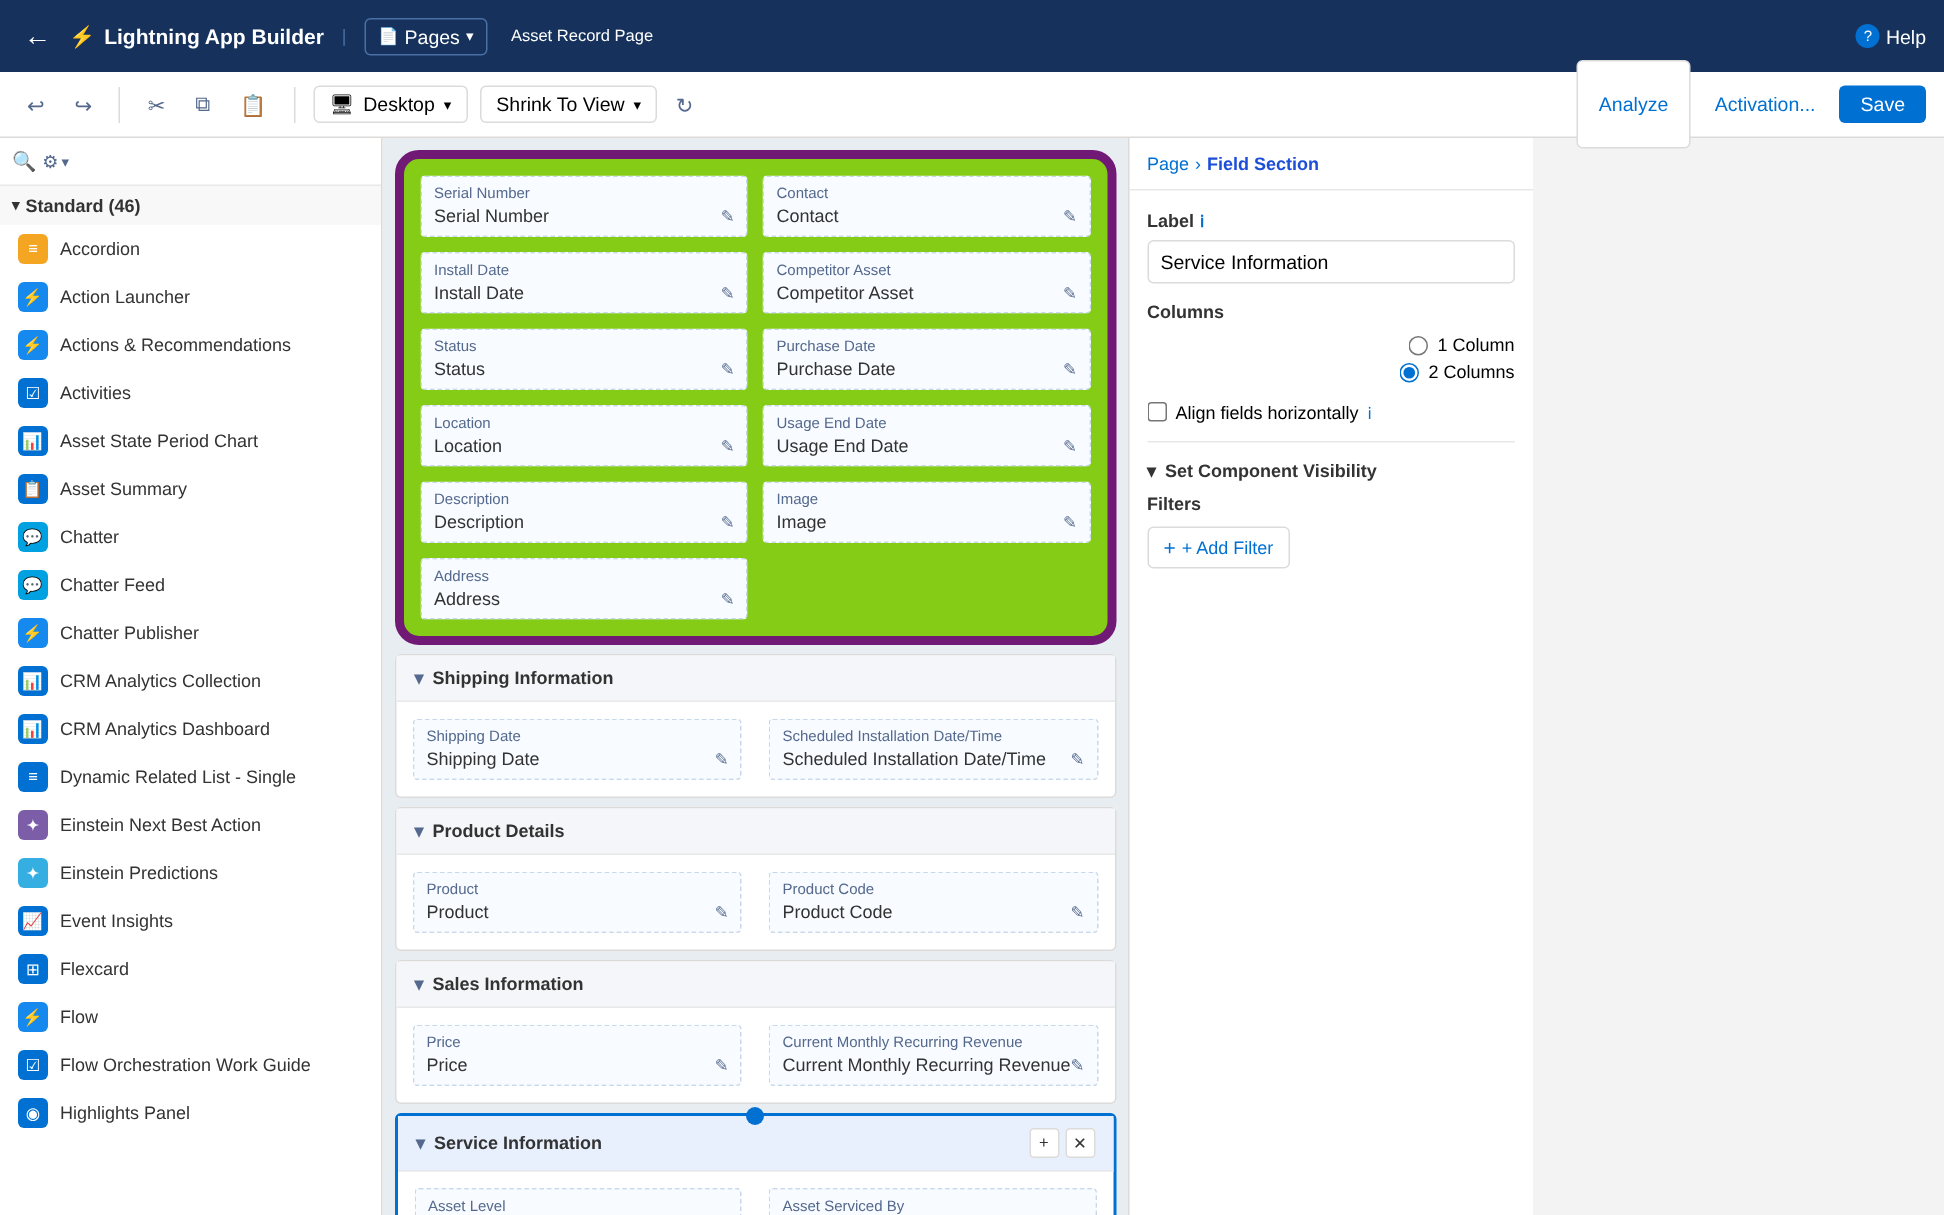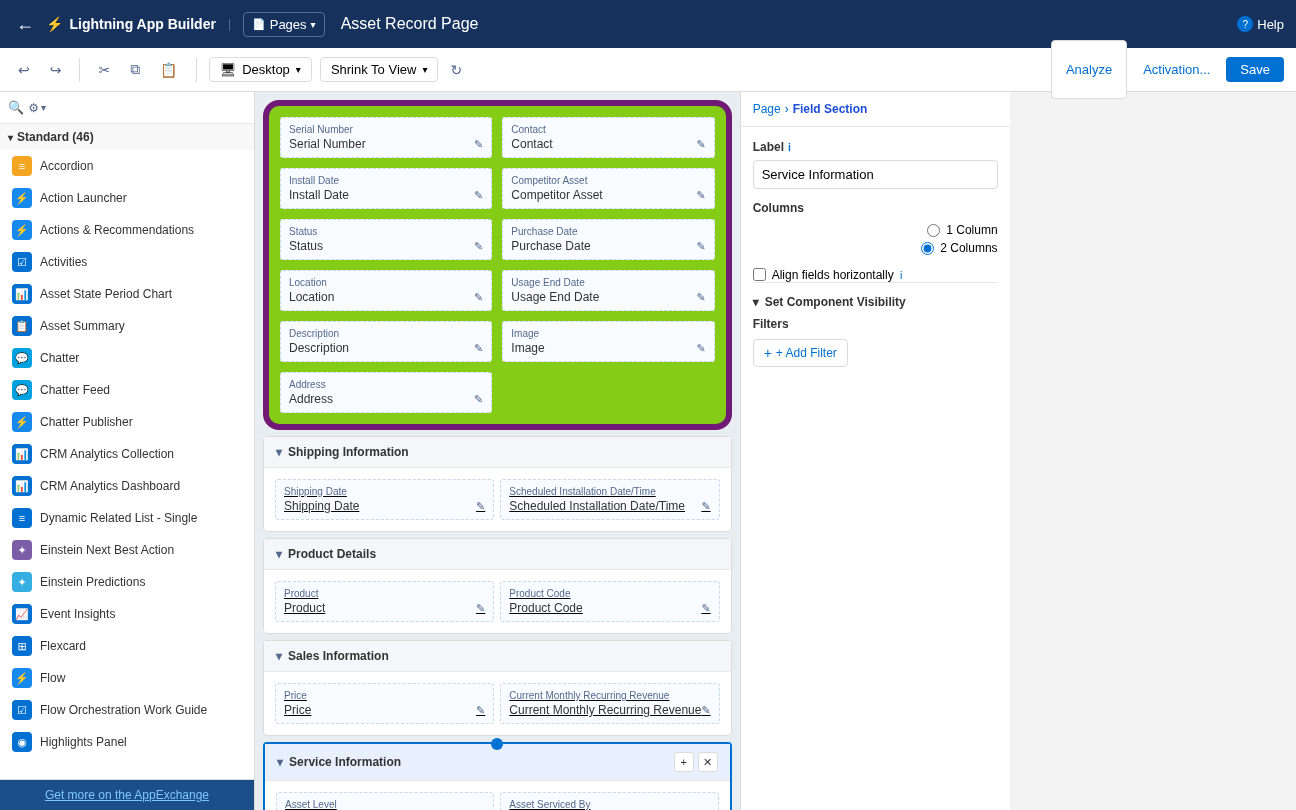--- a/index.html
+++ b/index.html
@@ -7,21 +7,21 @@
 
     
     .top-nav {
       display: flex; align-items: center; background: #16325c; color: white;
       height: 48px; padding: 0 12px; gap: 8px;
     }
     .top-nav-back { color: white; font-size: 18px; cursor: pointer; padding: 4px; }
     .top-nav-app { display: flex; align-items: center; gap: 6px; font-size: 14px; font-weight: 600; }
     .top-nav-divider { color: #4a6fa5; margin: 0 4px; }
     .top-nav-pages { display: flex; align-items: center; gap: 4px; font-size: 13px; cursor: pointer; border: 1px solid #4a6fa5; border-radius: 4px; padding: 4px 8px; }
-    .top-nav-page-title { font-size: 16px; margin-left: 8px; }
+    .top-nav-page-title { font-size: 11px; margin-left: 8px; }
     .top-nav-spacer { flex: 1; }
     .top-nav-help { display: flex; align-items: center; gap: 4px; font-size: 13px; cursor: pointer; }
     .help-badge { background: #0070d2; border-radius: 50%; width: 16px; height: 16px; font-size: 10px; display: flex; align-items: center; justify-content: center; }
 
     
     .toolbar {
       display: flex; align-items: center; background: #ffffff; border-bottom: 1px solid #dddbda;
       height: 44px; padding: 0 12px; gap: 8px;
     }
     .toolbar-btn { background: none; border: none; cursor: pointer; padding: 4px 6px; color: #54698d; font-size: 14px; }
@@ -85,21 +85,21 @@
       cursor: pointer;
     }
     .field-section-header .chevron { margin-right: 6px; color: #54698d; }
     .field-section.selected { border: 2px solid #0070d2; }
     .field-section-actions { margin-left: auto; display: flex; gap: 4px; }
     .field-section-action-btn {
       background: white; border: 1px solid #dddbda; border-radius: 3px;
       width: 20px; height: 20px; display: flex; align-items: center; justify-content: center;
       cursor: pointer; font-size: 11px; color: #333;
     }
-    .fields-grid { display: grid; grid-template-columns: 1fr 1fr; gap: 0; padding: 8px; text-decoration: underline; }
+    .fields-grid { display: grid; grid-template-columns: 1fr 1fr; gap: 12px; padding: 8px; }
     .field-cell {
       padding: 6px 8px; border: 1px dashed #c8d8e8; margin: 3px;
       border-radius: 3px; background: #f8fbff;
     }
     .field-label { font-size: 10px; color: #54698d; margin-bottom: 2px; }
     .field-value { font-size: 12px; color: #333; display: flex; align-items: center; justify-content: space-between; }
     .field-edit-icon { color: #54698d; font-size: 11px; cursor: pointer; }
 
     
     .right-panel {
@@ -113,21 +113,21 @@
     .right-panel-body { padding: 12px; }
     .right-panel-label { font-size: 12px; font-weight: 700; margin-bottom: 6px; color: #333; display: flex; align-items: center; gap: 4px; }
     .right-panel-input {
       width: 100%; border: 1px solid #dddbda; border-radius: 4px; padding: 6px 8px;
       font-size: 13px; margin-bottom: 12px; outline: none;
     }
     .right-panel-section-title { font-size: 12px; font-weight: 700; color: #333; margin-bottom: 8px; }
     .columns-options { margin-bottom: 12px; }
     .radio-option { display: flex; align-items: center; gap: 6px; margin-bottom: 4px; font-size: 12px; cursor: pointer; justify-content: flex-end; }
     .radio-option input[type=radio] { accent-color: #0070d2; }
-    .checkbox-option { display: flex; align-items: center; gap: 6px; font-size: 12px; cursor: pointer; }
+    .checkbox-option { display: flex; align-items: center; gap: 6px; font-size: 12px; margin-bottom: 12px; cursor: pointer; }
     .checkbox-option input[type=checkbox] { accent-color: #0070d2; }
     .info-icon { color: #0070d2; font-size: 11px; cursor: pointer; }
     .visibility-section { border-top: 1px solid #e8e8e8; padding-top: 12px; }
     .visibility-header { display: flex; align-items: center; gap: 6px; font-size: 12px; font-weight: 700; color: #333; margin-bottom: 8px; cursor: pointer; }
     .filters-label { font-size: 12px; font-weight: 600; color: #333; margin-bottom: 8px; }
     .add-filter-btn {
       display: flex; align-items: center; gap: 4px; border: 1px solid #dddbda; border-radius: 4px;
       padding: 5px 10px; background: white; cursor: pointer; font-size: 12px; color: #0070d2;
     }
 
@@ -280,25 +280,20 @@
       <div class="sidebar-item">
         <div class="sidebar-item-icon icon-blue" style="color:white;">☑</div>
         <span>Flow Orchestration Work Guide</span>
       </div>
       <div class="sidebar-item">
         <div class="sidebar-item-icon icon-blue" style="color:white;">◉</div>
         <span>Highlights Panel</span>
       </div>
 
     </div>
-    <div class="sidebar-footer">
-      <a class="sidebar-footer-link" href="javascript:void(0);">
-        <span>Get more on the AppExchange</span>
-      </a>
-    </div>
   </div>
 
   <div class="canvas-scroll">
     <div class="canvas-inner">
 
       <div class="field-section" style="background:#84cc16; border:6px solid #701a75; border-radius:16px; margin-bottom:6px;">
         <div style="display:grid; grid-template-columns:1fr 1fr; padding:8px; gap:4px;">
           <div class="field-cell">
             <div class="field-label">Serial Number</div>
             <div class="field-value">

